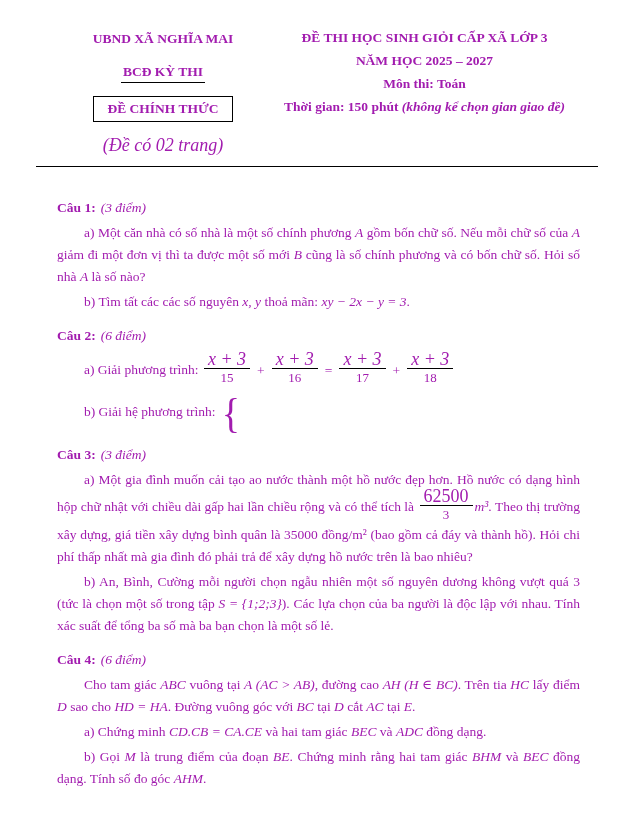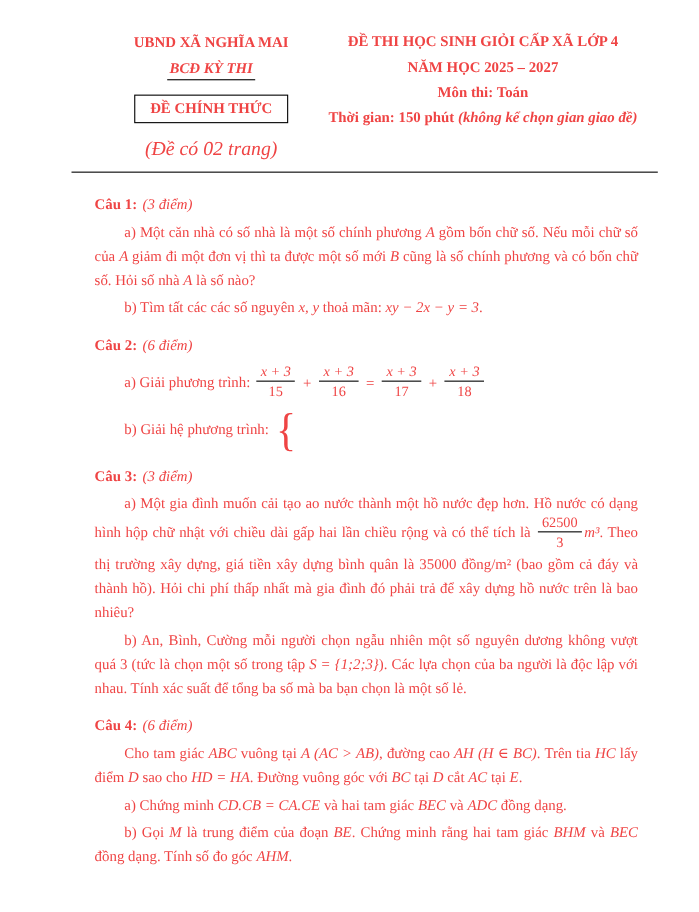--- a/index.html
+++ b/index.html
@@ -1,46 +1,46 @@
 <!DOCTYPE html>
 <html><head>
 <meta charset="utf-8">
 <style>
   html, body { margin: 0; padding: 0; }
   body { background: #ffffff; }
   .page {
     width: 635px; height: 829px; box-sizing: border-box;
-    background: #ffffff; color: #ef4444;
+    background: #ffffff; color: #a21caf;
     font-family: "Liberation Serif", "DejaVu Serif", serif;
     font-size: 13.5px;
-    padding: 26px 55px 16px 86px;
+    padding: 26px 55px 16px 57px;
     overflow: hidden;
     margin: 0 auto;
   }
   .hdr { display: flex; align-items: flex-start; }
   .hdr-left { width: 212px; flex-shrink: 0; text-align: center; padding-top: 2px; }
   .hdr-right { flex: 1; text-align: center; }
   .hl-authority { font-weight: bold; line-height: 21px; }
-  .hl-committee-wrap { margin-top: 4px; font-style: italic; }
+  .hl-committee-wrap { margin-top: 14px; }
   .hl-committee { font-weight: bold; display: inline-block; border-bottom: 1.2px solid #000; padding: 0 2px 2px 2px; line-height: 17px; }
   .official-box { display: inline-block; border: 1.4px solid #000; padding: 4px 13px; font-weight: bold; margin-top: 13px; }
   .page-note { font-style: italic; margin-top: 13px; font-size: 18px; }
   .hr-line { font-weight: bold; line-height: 23px; }
   .ital { font-style: italic; }
   .divider { border-top: 1.5px solid #000; height: 0; margin: 10px -18px 0 -21px; }
-  .content { margin-top: 18px; }
+  .content { margin-top: 30px; }
   .q-head { margin: 12px 0 2px 0; line-height: 22px; }
   .q-label { font-weight: bold; }
   .q-points { font-style: italic; margin-left: 5px; }
   .para { margin: 3px 0; line-height: 22px; text-align: justify; text-indent: 27px; }
   .mathline { margin: 7px 0; text-align: left; }
   .math { font-style: italic; }
   .txt { font-style: normal; }
   .frac { display: inline-block; vertical-align: middle; text-align: center; margin: 0 2px; transform: translateY(-2px); text-indent: 0; }
-  .frac .num { display: block; border-bottom: 1.1px solid #000; padding: 0 4px 1px 4px; line-height: 15px; font-size: 13px; }
+  .frac .num { display: block; border-bottom: 1.1px solid #000; padding: 0 4px 1px 4px; line-height: 15px; font-size: 18px; }
   .frac .den { display: block; padding-top: 1px; line-height: 15px; font-size: 13px; }
   .frac .num.math { font-style: italic; }
   .op { margin: 0 5px; vertical-align: middle; }
   .system { display: inline-flex; align-items: center; vertical-align: middle; margin-left: 3px; text-indent: 0; }
   .brace { font-size: 38px; font-weight: 400; line-height: 1; margin-right: 3px; transform: scaleY(1.1); }
   .eqs { display: inline-block; text-align: left; }
   .eq-line { display: block; line-height: 20px; font-style: italic; }
 </style>
 </head>
 <body>
@@ -52,21 +52,21 @@
       <div class="hl-authority">UBND XÃ NGHĨA MAI</div>
       <div class="hl-committee-wrap">
         <span class="hl-committee">BCĐ KỲ THI</span>
       </div>
       <div>
         <div class="official-box">ĐỀ CHÍNH THỨC</div>
       </div>
       <div class="page-note">(Đề có 02 trang)</div>
     </div>
     <div class="hdr-right">
-      <div class="hr-line">ĐỀ THI HỌC SINH GIỎI CẤP XÃ LỚP 4</div>
+      <div class="hr-line">ĐỀ THI HỌC SINH GIỎI CẤP XÃ LỚP 3</div>
       <div class="hr-line">NĂM HỌC 2025 – 2027</div>
       <div class="hr-line">Môn thi: Toán</div>
       <div class="hr-line"><span>Thời gian: 150 phút </span><span class="ital">(không kể chọn gian giao đề)</span></div>
     </div>
   </div>
 
   <div class="divider"></div>
 
   <div class="content">
 

